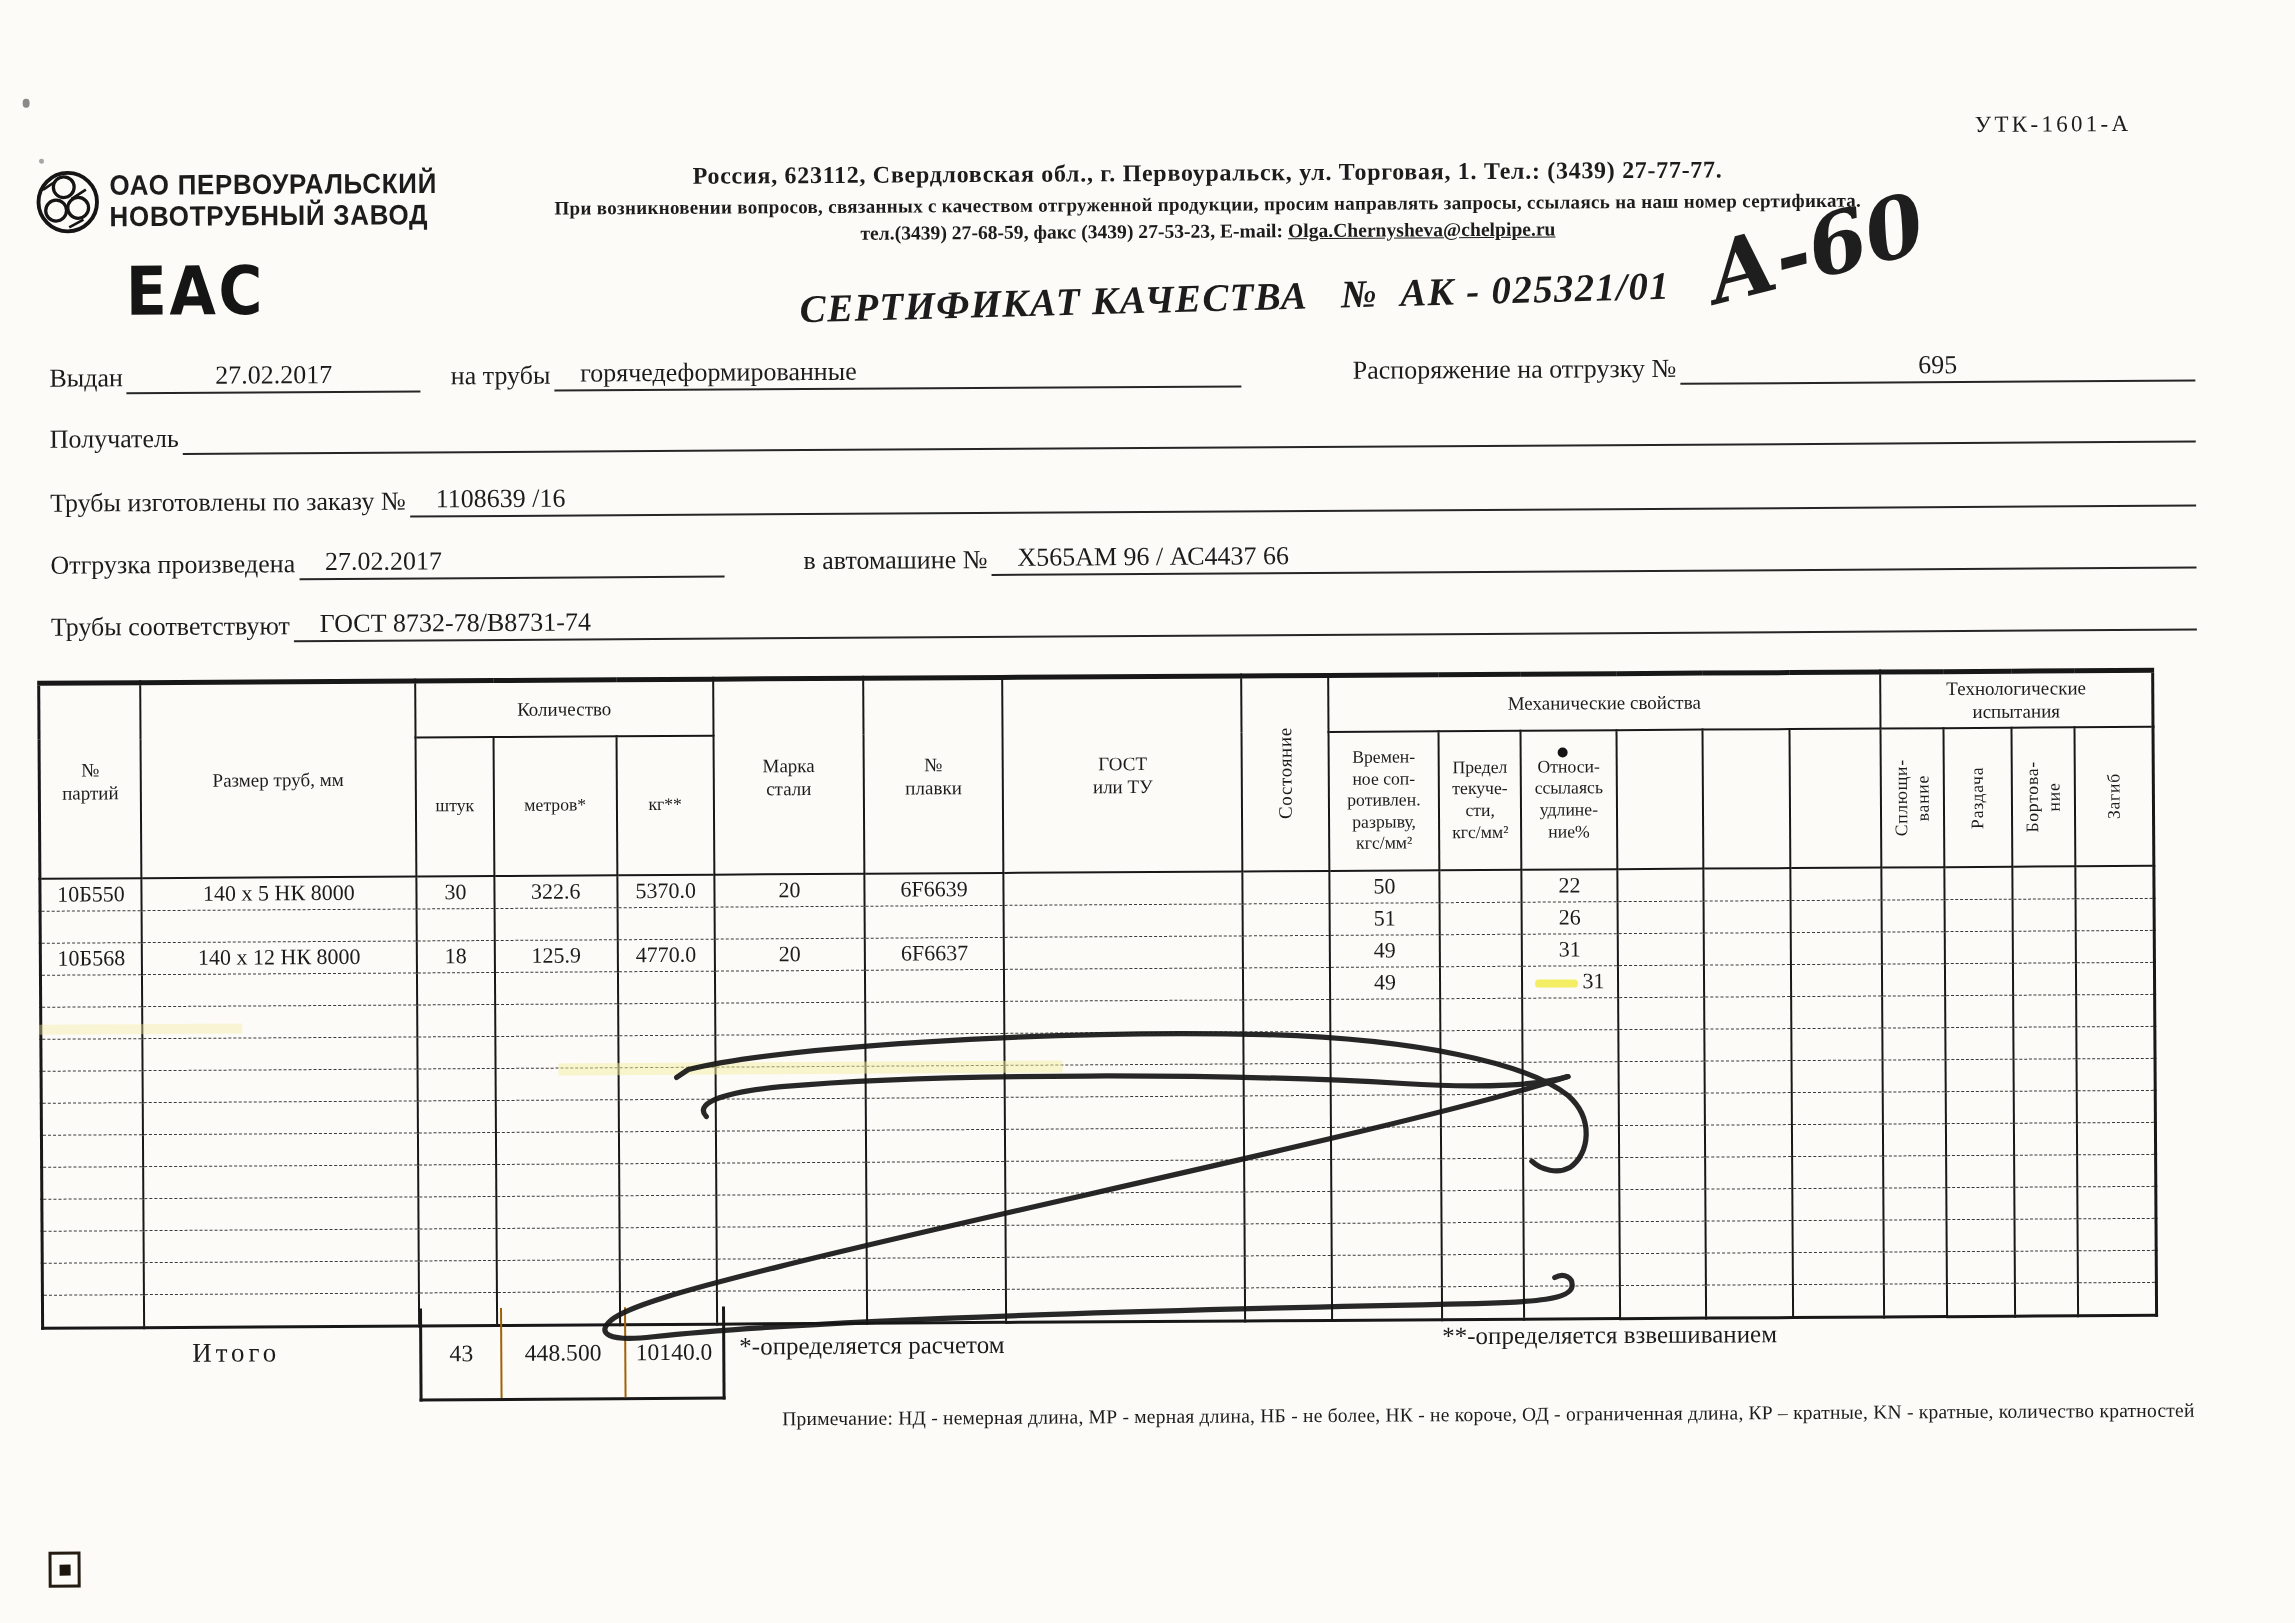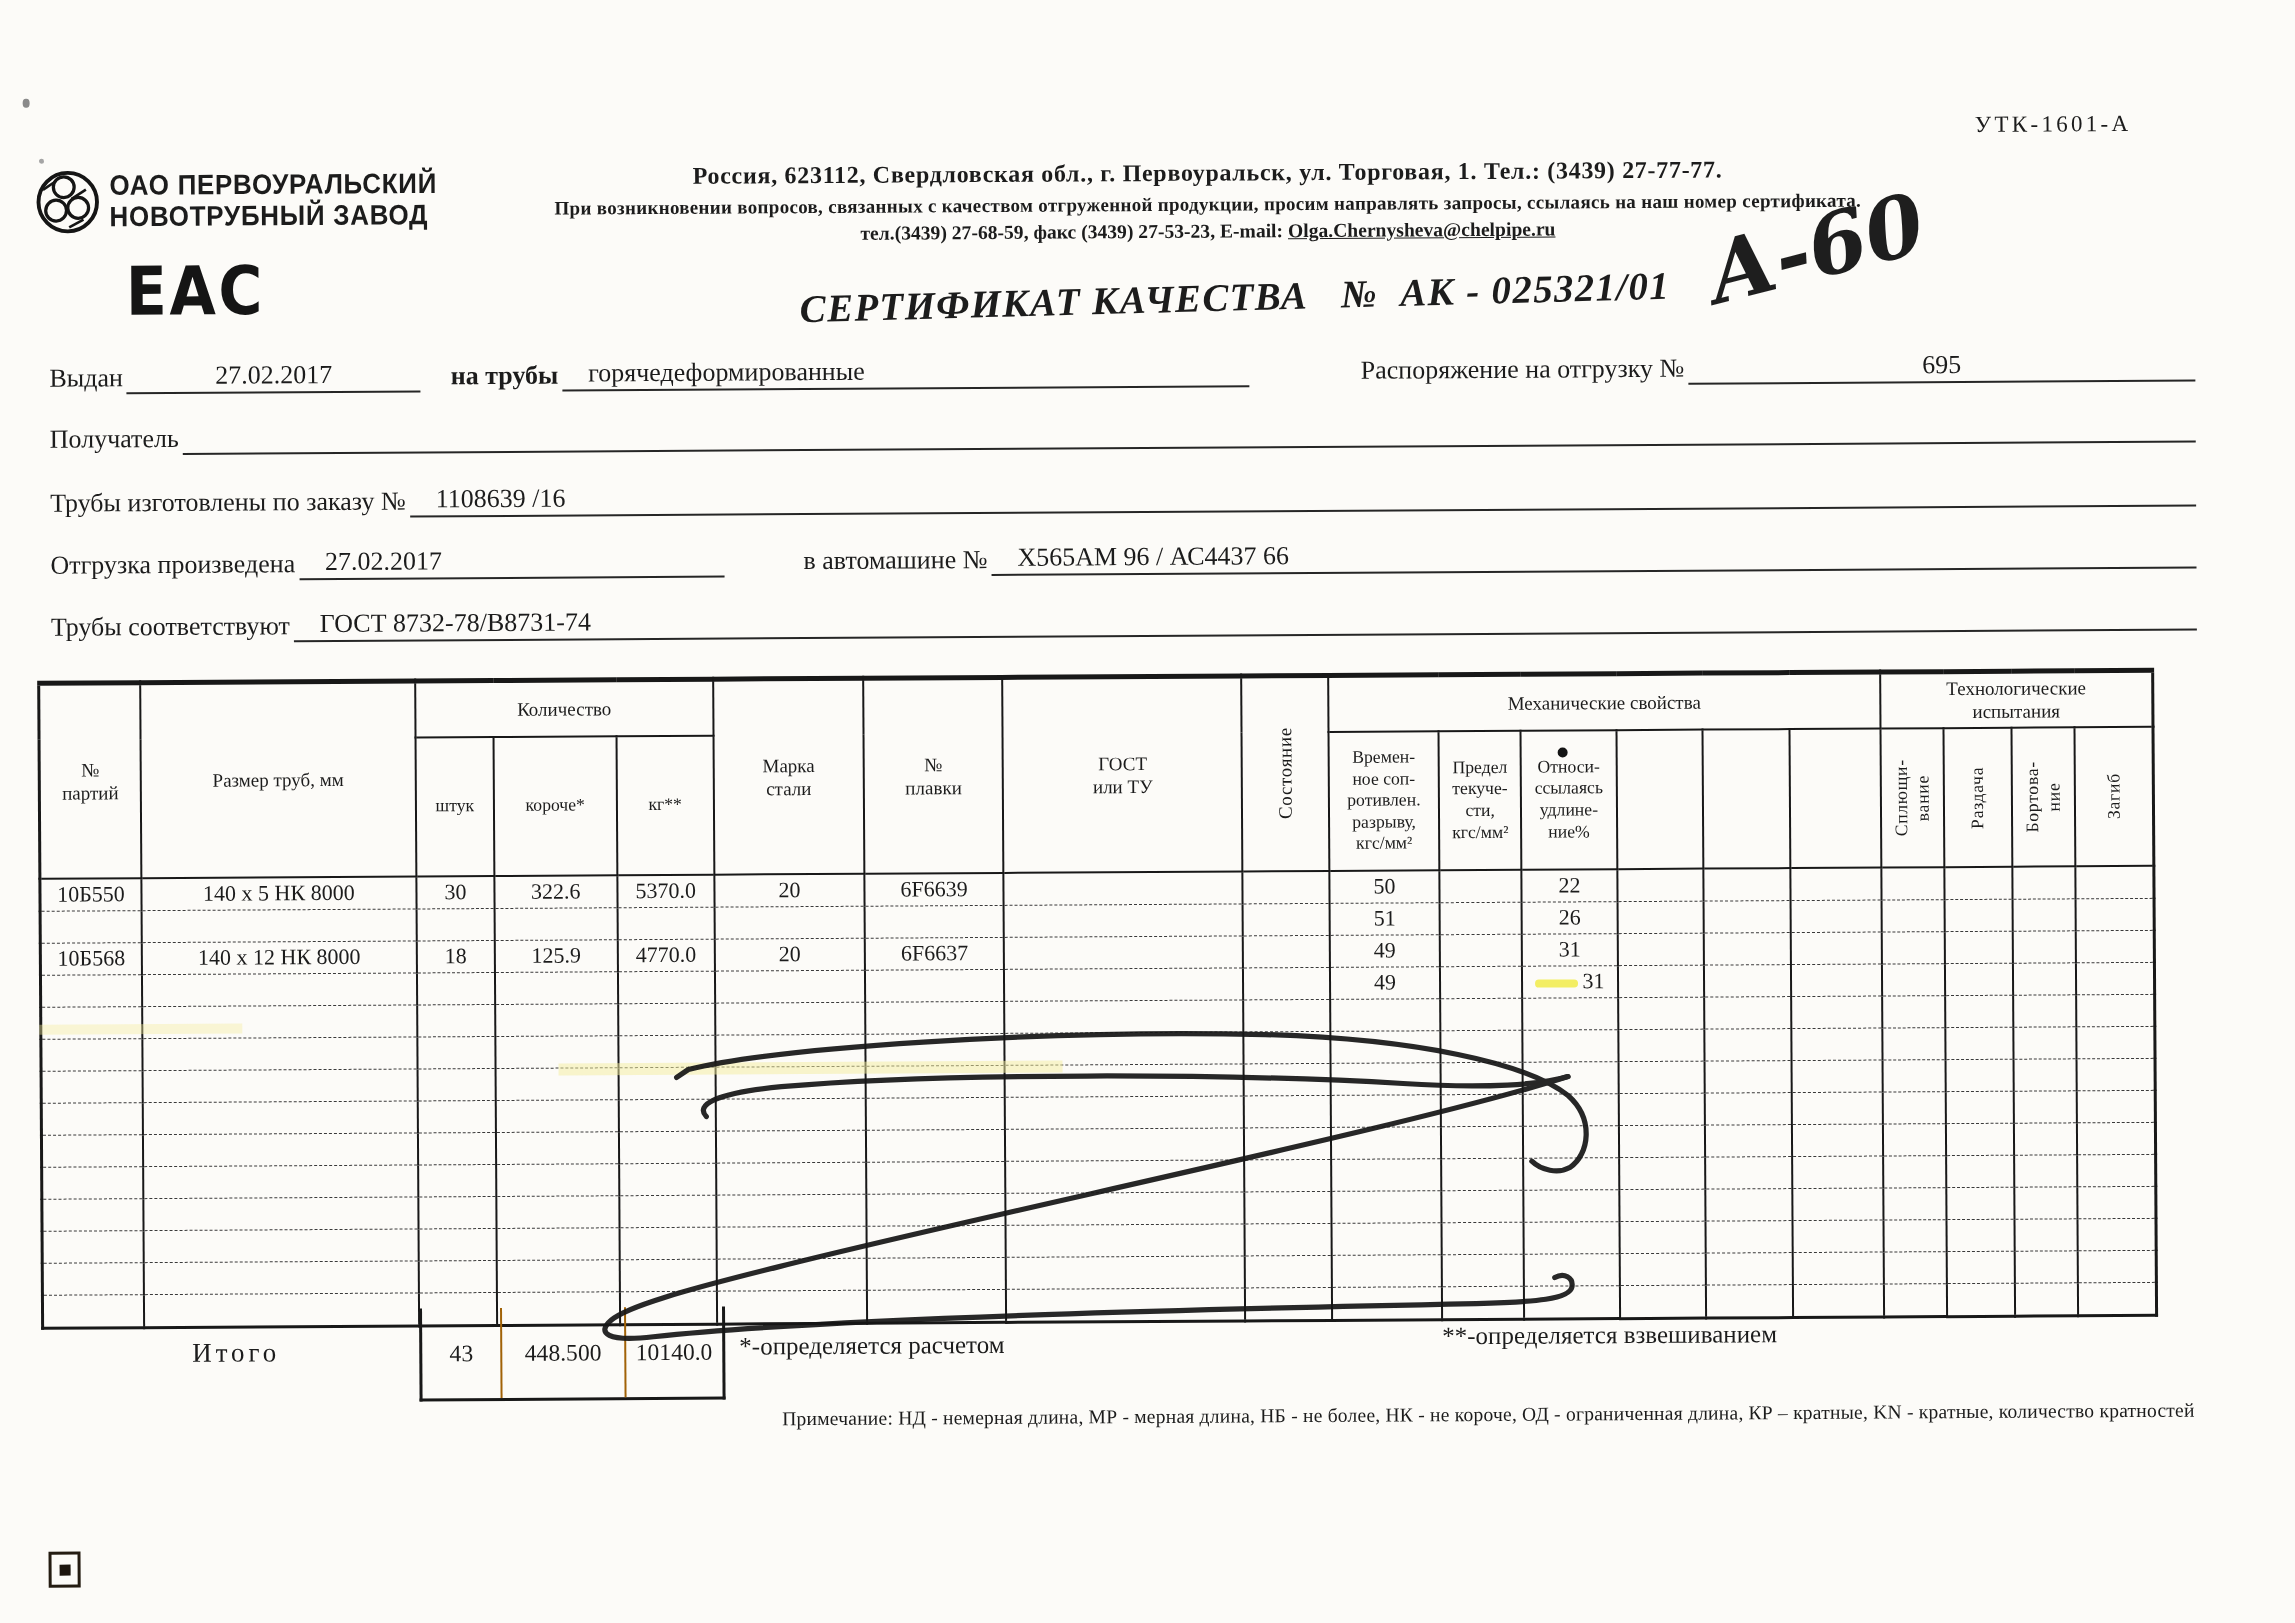--- a/index.html
+++ b/index.html
@@ -102,21 +102,21 @@
   </div>
 
   <div class="title-row">
     <span>СЕРТИФИКАТ КАЧЕСТВА</span>&nbsp;&nbsp;&nbsp;<span>№</span>&nbsp;&nbsp;<span>АК - 025321/01</span>
   </div>
   <div class="handmark">А-60</div>
 
   <div class="fline" style="top:355px;">
     <span class="fl-label">Выдан</span>
     <span class="ul" style="width:281px;">27.02.2017</span>
-    <span class="fl-label" style="margin-left:30px;font-weight:bold;">на трубы</span>
+    <span class="fl-label" style="margin-left:30px;">на трубы</span>
     <span class="ul left" style="width:655px;">горячедеформированные</span>
     <span class="fl-label" style="margin-left:111px;">Распоряжение на отгрузку №</span>
     <span class="ul grow">695</span>
   </div>
 
   <div class="fline" style="top:418px;">
     <span class="fl-label">Получатель</span>
     <span class="ul grow"></span>
   </div>
 
@@ -172,21 +172,21 @@
 плавки</th>
           <th rowspan="2">ГОСТ
 или ТУ</th>
           <th rowspan="2" class="vert">Состояние</th>
           <th colspan="6">Механические свойства</th>
           <th colspan="4">Технологические
 испытания</th>
         </tr>
         <tr class="h2">
           <th>штук</th>
-          <th>короче*</th>
+          <th>метров*</th>
           <th>кг**</th>
           <th>Времен-
 ное соп-
 ротивлен.
 разрыву,
 кгс/мм²</th>
           <th>Предел
 текуче-
 сти,
 кгс/мм²</th>

